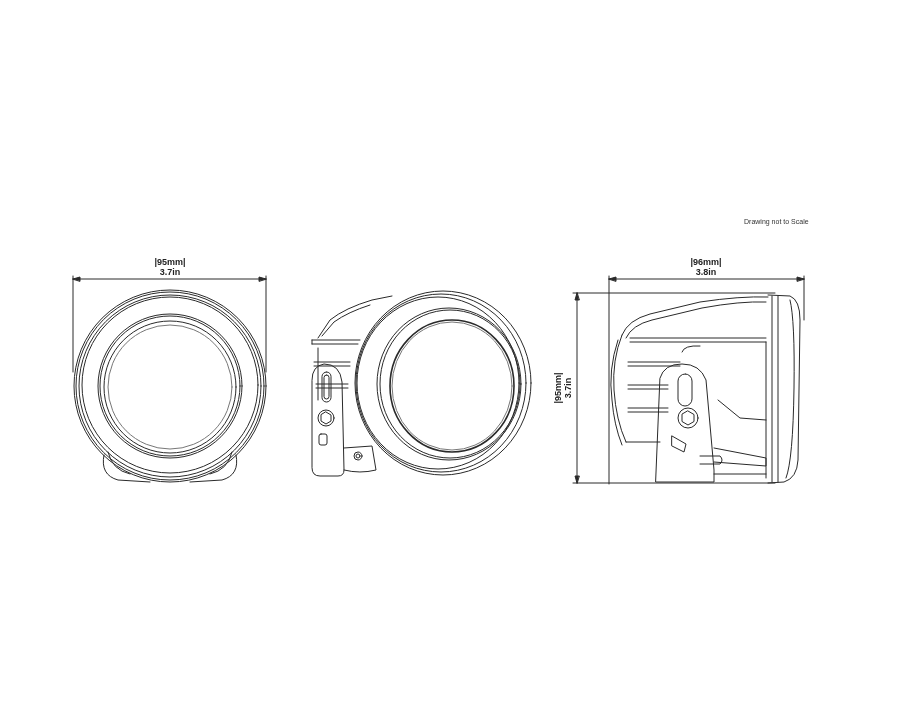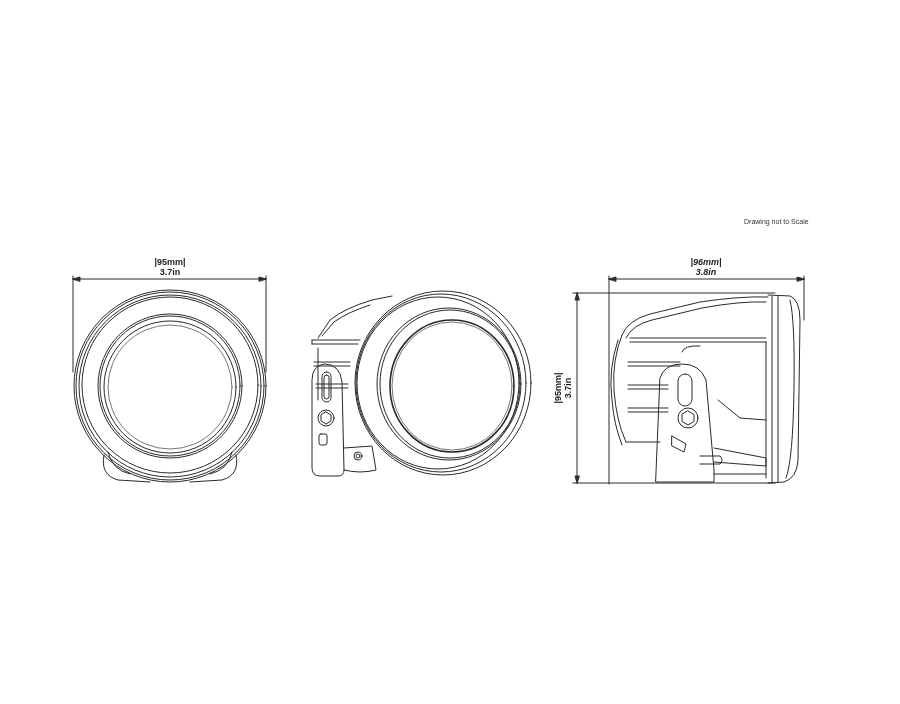--- a/index.html
+++ b/index.html
@@ -3,21 +3,21 @@
 <meta charset="utf-8">
 <style>
   html, body { margin:0; padding:0; background:#ffffff; }
   body { width:900px; height:704px; position:relative; overflow:hidden;
          font-family:"Liberation Sans", sans-serif; color:#222; }
   .note { position:absolute; left:744px; top:218px; font-size:7px; color:#333; white-space:nowrap; }
   .dim-label { position:absolute; font-size:9px; line-height:10px; text-align:center; color:#222;
                font-family:"Liberation Sans", sans-serif; font-weight:bold; letter-spacing:0; }
   .dim-label span { display:block; }
   #lbl-left { left:140px; top:257px; width:60px; }
-  #lbl-right { left:676px; top:257px; width:60px;font-style:italic; }
+  #lbl-right { left:676px; top:257px; width:60px; }
   #lbl-vert { left:533px; top:378px; width:60px; transform:rotate(-90deg); transform-origin:center center; }
   svg { position:absolute; left:0; top:0; }
 </style>
 </head>
 <body>
 
 <div class="note">Drawing not to Scale</div>
 
 <div class="dim-label" id="lbl-left">
   <span>|95mm|</span>

